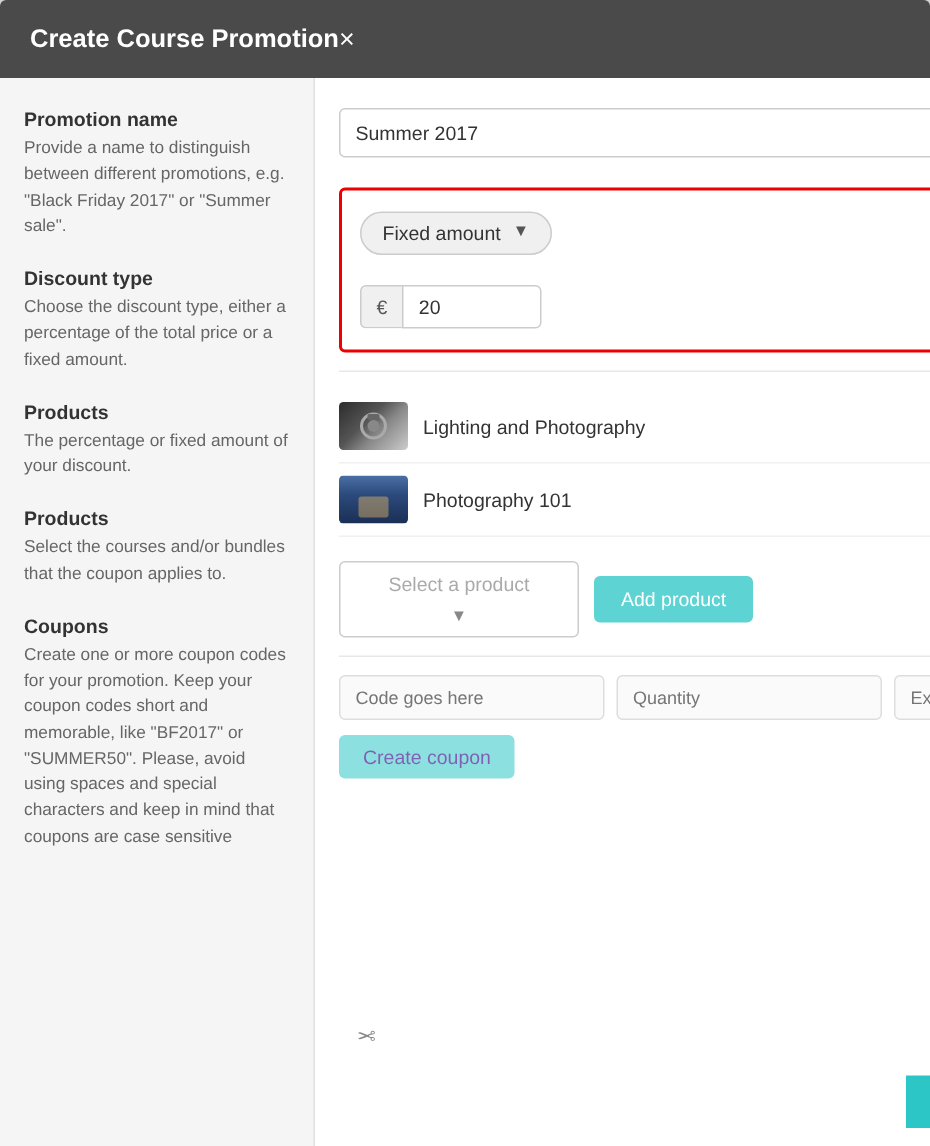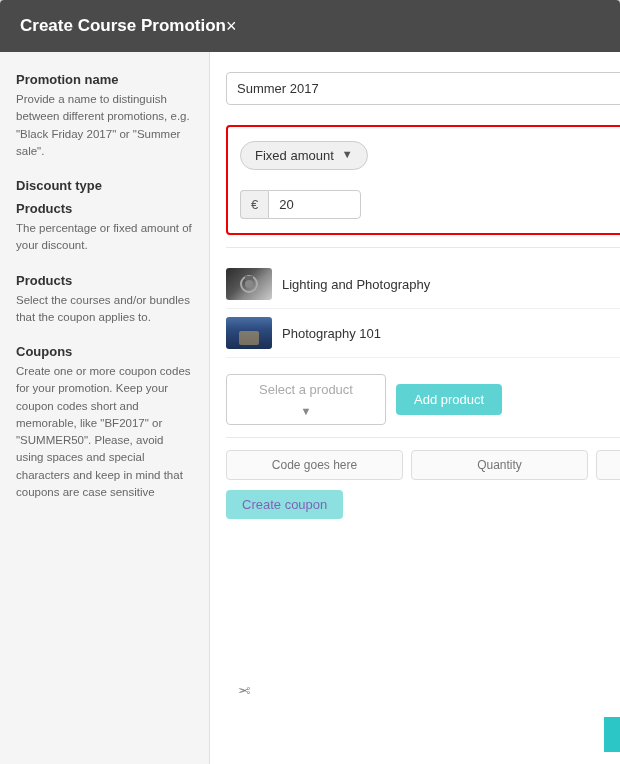--- a/index.html
+++ b/index.html
@@ -223,21 +223,20 @@
       gap: 8px;
       margin-bottom: 10px;
     }
     .coupon-input {
       border: 1px solid #ddd;
       border-radius: 4px;
       padding: 7px 10px;
       font-size: 12px;
       color: #bbb;
       background: #fafafa;
-      text-align: center;
     }
     .coupon-input.code { flex: 2; }
     .coupon-input.qty { flex: 1; }
     .coupon-input.expires { flex: 1.5; }
     .create-coupon-btn {
       background: #5dd3d3;
       color: #4c1d95;
       border: none;
       border-radius: 4px;
       padding: 7px 16px;
@@ -281,20 +280,21 @@
 
     <div class="left-col">
 
       <div class="left-section">
         <div class="section-label">Promotion name</div>
         <div class="section-desc">Provide a name to distinguish between different promotions, e.g. "Black Friday 2017" or "Summer sale".</div>
       </div>
 
       <div class="left-section">
         <div class="section-label">Discount type</div>
+        <div class="section-desc">Choose the discount type, either a percentage of the total price or a fixed amount.</div>
       </div>
 
       <div class="left-section">
         <div class="section-label">Products</div>
         <div class="section-desc">The percentage or fixed amount of your discount.</div>
       </div>
 
       <div class="left-section">
         <div class="section-label">Products</div>
         <div class="section-desc">Select the courses and/or bundles that the coupon applies to.</div>

